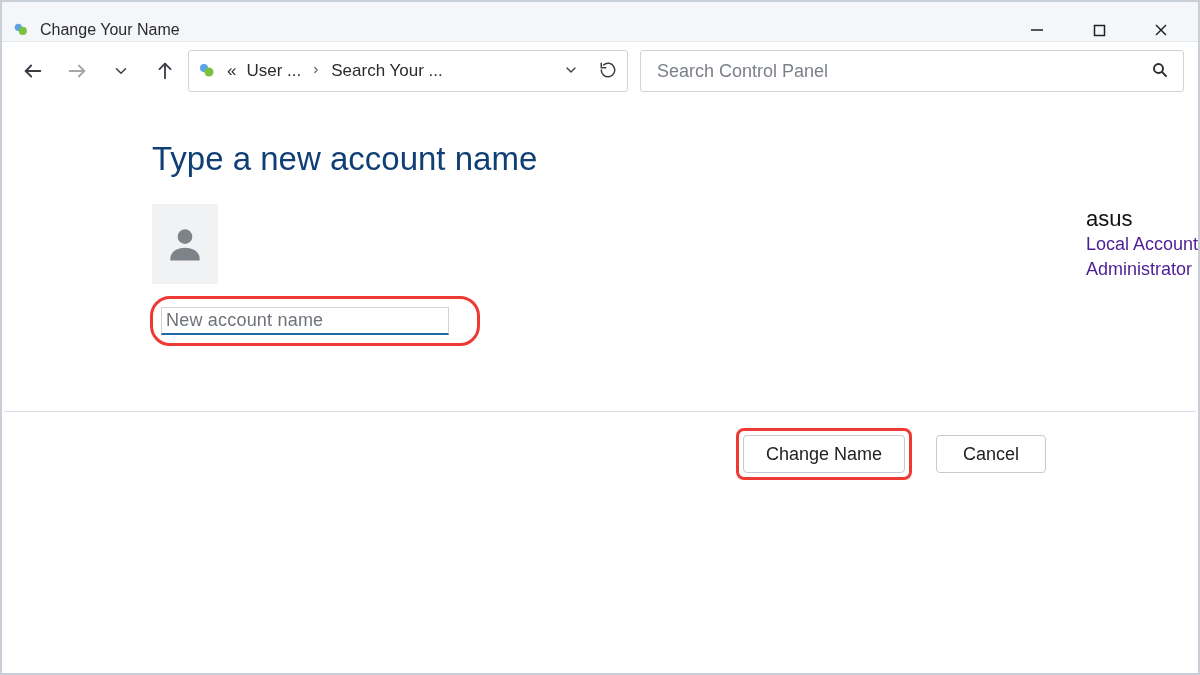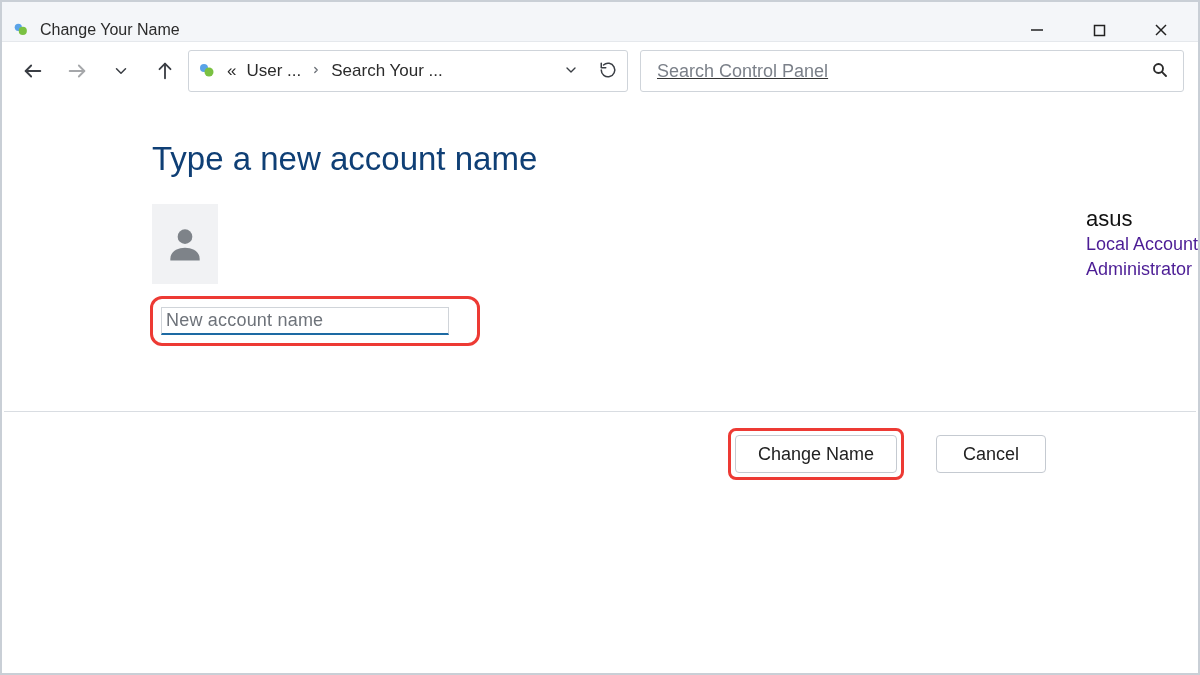--- a/index.html
+++ b/index.html
@@ -92,21 +92,20 @@
     align-items: center;
     padding: 0 14px;
   }
   .searchbox input {
     flex: 1;
     border: none;
     outline: none;
     font-size: 18px;
     color: #333;
     background: transparent;
-    text-decoration: underline;
   }
   .searchbox input::placeholder { color: #7b8089; }
   .searchbox .searchicon { color: #2b2b2b; }
 
   
   .content {
     padding: 40px 0 0 150px;
   }
   .heading {
     font-size: 33px;
@@ -126,21 +125,21 @@
     background: #f1f2f4;
     display:flex; align-items:center; justify-content:center;
     color: #7e8389;
   }
   .acct-lines { padding-top: 2px; }
   .acct-name { font-size: 22px; color: #111; }
   .acct-sub  { font-size: 18px; color: #4c1d95; line-height: 1.4; }
 
   .highlight-red {
     border: 3px solid #ed3a34;
-    border-radius: 12px;
+    border-radius: 20px;
   }
   .input-wrap {
     display: inline-block;
     padding: 8px 28px 8px 8px;
     margin: 8px 0 4px -2px;
   }
   .name-input {
     width: 288px;
     font-size: 18px;
     padding: 2px 4px;
@@ -162,21 +161,21 @@
 
   
   .footer {
     position: absolute;
     left: 2px; right: 2px;
     top: 409px;
     border-top: 1px solid #d9dde2;
     padding: 16px 150px 0 0;
     display: flex;
     justify-content: flex-end;
-    gap: 32px;
+    gap: 24px;
     align-items: center;
   }
   .btn {
     min-width: 110px;
     height: 38px;
     padding: 0 22px;
     border: 1px solid #c5cad1;
     background: #fff;
     border-radius: 4px;
     font-size: 18px;

